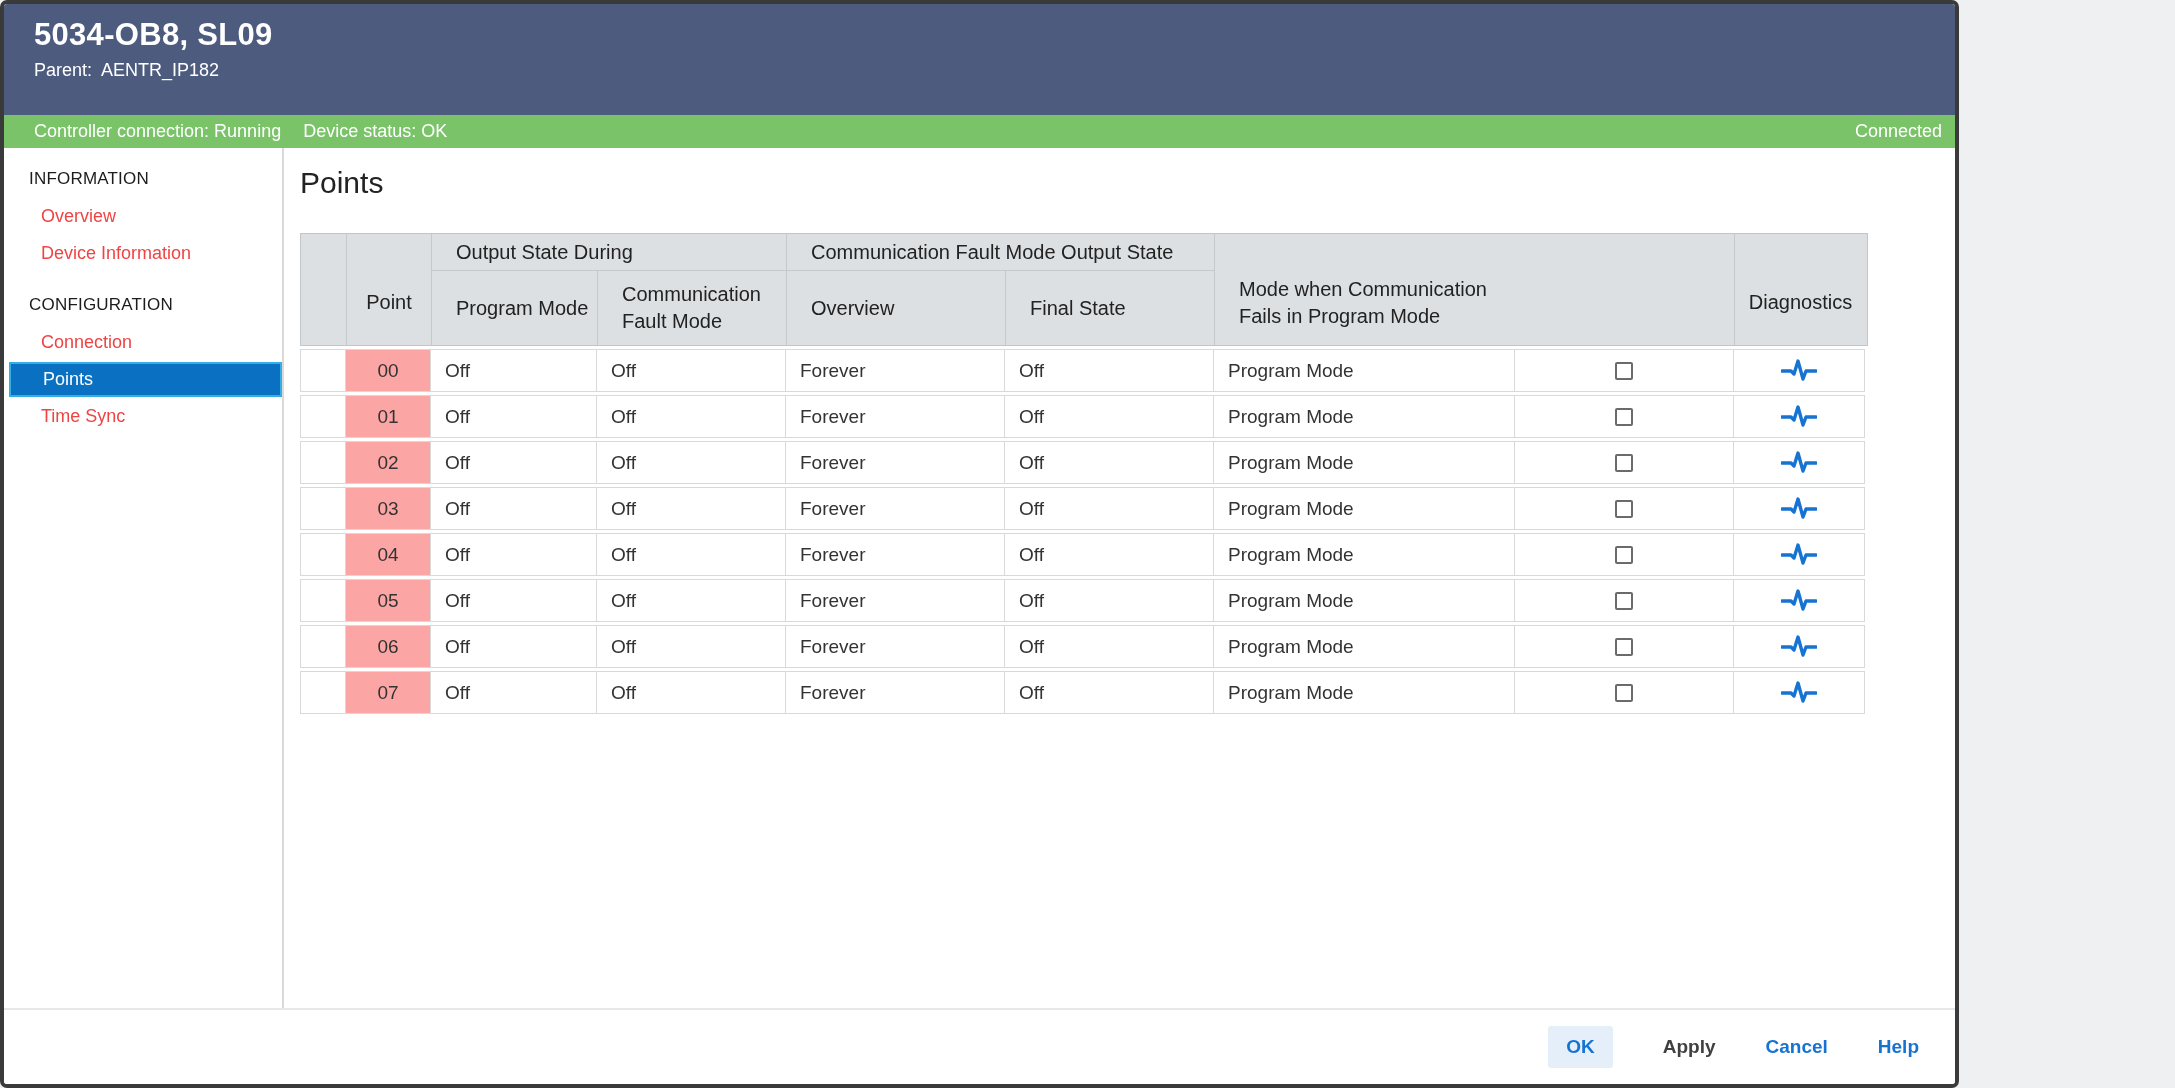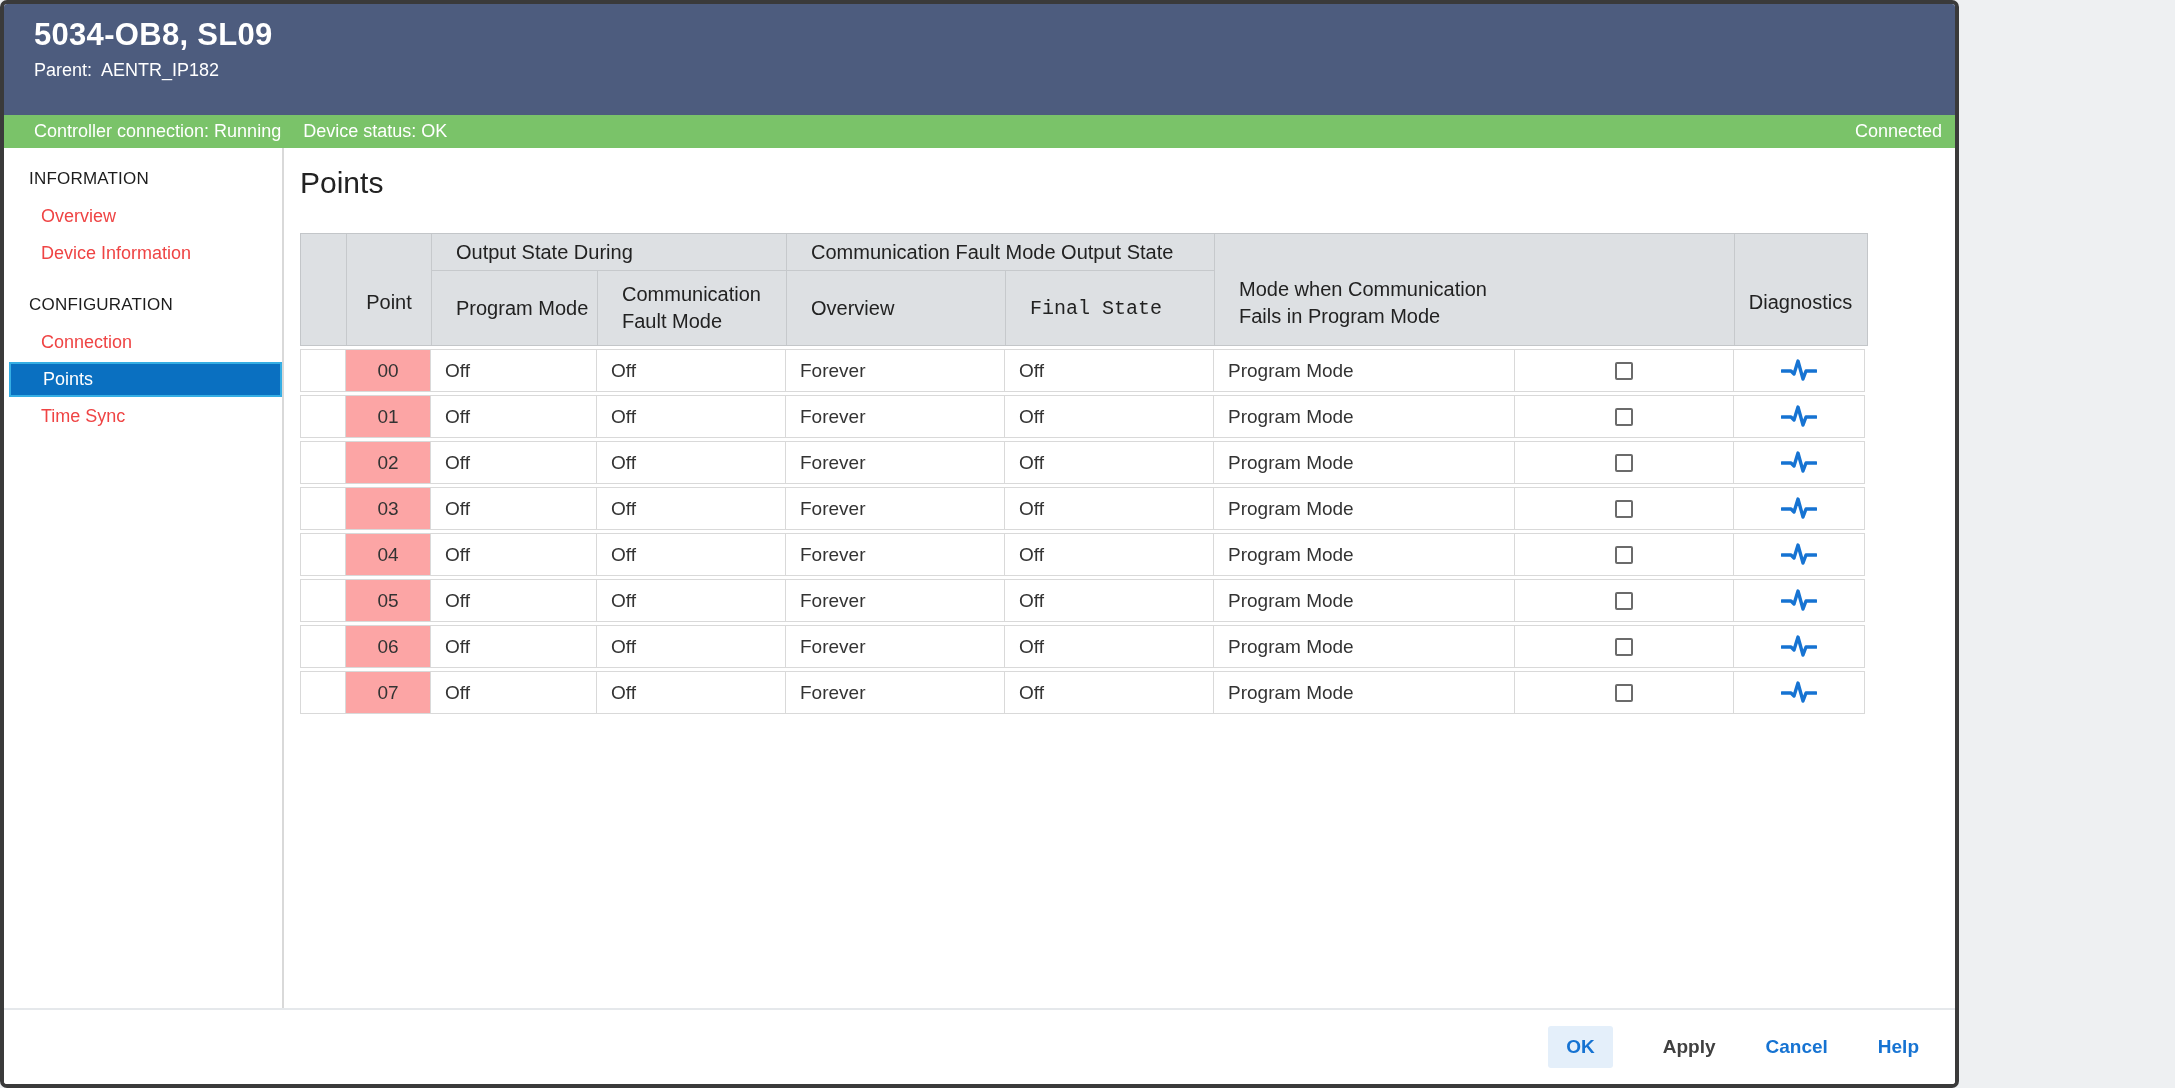--- a/index.html
+++ b/index.html
@@ -75,21 +75,21 @@
   }
   .th { display: flex; align-items: center; padding-left: 24px; line-height: 1.35; }
   .bl { border-left: 1px solid #c6c9cc; }
   .h-sel   { grid-column: 1; grid-row: 1 / 3; padding: 0; }
   .h-point { grid-column: 2; grid-row: 1 / 3; justify-content: center; padding: 26px 0 0 0; }
   .h-g1    { grid-column: 3 / 5; grid-row: 1; border-bottom: 1px solid #c6c9cc; }
   .h-pm    { grid-column: 3; grid-row: 2; }
   .h-cfm   { grid-column: 4; grid-row: 2; }
   .h-g2    { grid-column: 5 / 7; grid-row: 1; border-bottom: 1px solid #c6c9cc; }
   .h-dur   { grid-column: 5; grid-row: 2; }
-  .h-fs    { grid-column: 6; grid-row: 2; font-family: Liberation Mono, monospace; }
+  .h-fs    { grid-column: 6; grid-row: 2; }
   .h-mode  { grid-column: 7; grid-row: 1 / 3; padding-top: 26px; }
   .h-enl   { grid-column: 8; grid-row: 1 / 3; padding-top: 26px; gap: 7px; }
   .h-diag  { grid-column: 9; grid-row: 1 / 3; justify-content: center; padding: 26px 0 0 0; }
 
   .trow {
     display: grid;
     grid-template-columns: 45px 85px 166px 189px 219px 209px 301px 219px 132px;
     height: 43px; margin-top: 3px;
     font-size: 19px; color: #333;
   }

